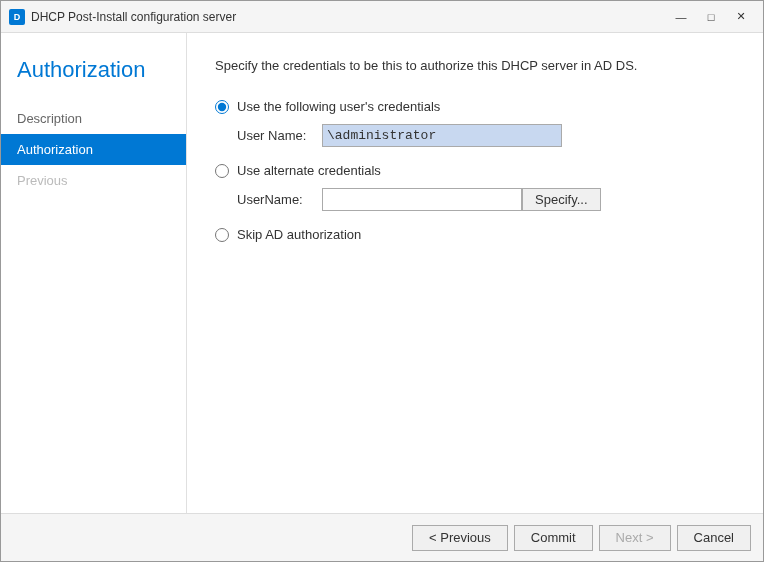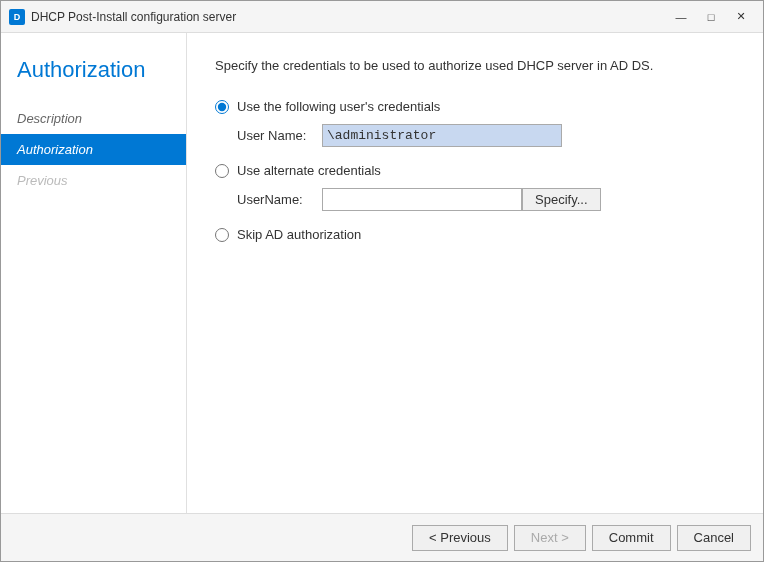--- a/index.html
+++ b/index.html
@@ -84,21 +84,20 @@
       font-size: 22px;
       color: #0078d4;
       padding: 8px 16px 20px 16px;
       font-weight: 300;
     }
     .nav-item {
       padding: 8px 16px;
       cursor: pointer;
       font-size: 13px;
       color: #666;
-      font-style: italic;
     }
     .nav-item.active {
       background: #0078d4;
       color: white;
     }
     .nav-item.disabled {
       color: #bbb;
       cursor: default;
     }
     .right-panel {
@@ -224,21 +223,21 @@
   <div class="content-area">
 
     <div class="left-panel">
       <div class="page-title">Authorization</div>
       <div class="nav-item">Description</div>
       <div class="nav-item active">Authorization</div>
       <div class="nav-item disabled">Previous</div>
     </div>
 
     <div class="right-panel">
-      <div class="description-text">Specify the credentials to be used to authorize used DHCP server in AD DS.</div>
+      <div class="description-text">Specify the credentials to be this to authorize this DHCP server in AD DS.</div>
 
       <div class="form-section">
         <label class="radio-option">
           <input type="radio" name="auth-option" checked="" style="">
           <span class="radio-label">Use the following user's credentials</span>
         </label>
 
         <div class="field-row">
           <span class="field-label">User Name:</span>
           <input type="text" class="field-input main-user" value="\administrator" style="">
@@ -258,17 +257,17 @@
         <label class="radio-option">
           <input type="radio" name="auth-option" style="">
           <span class="radio-label">Skip AD authorization</span>
         </label>
       </div>
     </div>
   </div>
 
   <div class="footer">
     <button class="footer-btn">&lt; Previous</button>
+    <button class="footer-btn commit">Commit</button>
     <button class="footer-btn" disabled="">Next &gt;</button>
-    <button class="footer-btn commit">Commit</button>
     <button class="footer-btn">Cancel</button>
   </div>
 </div>
 
 </body></html>

